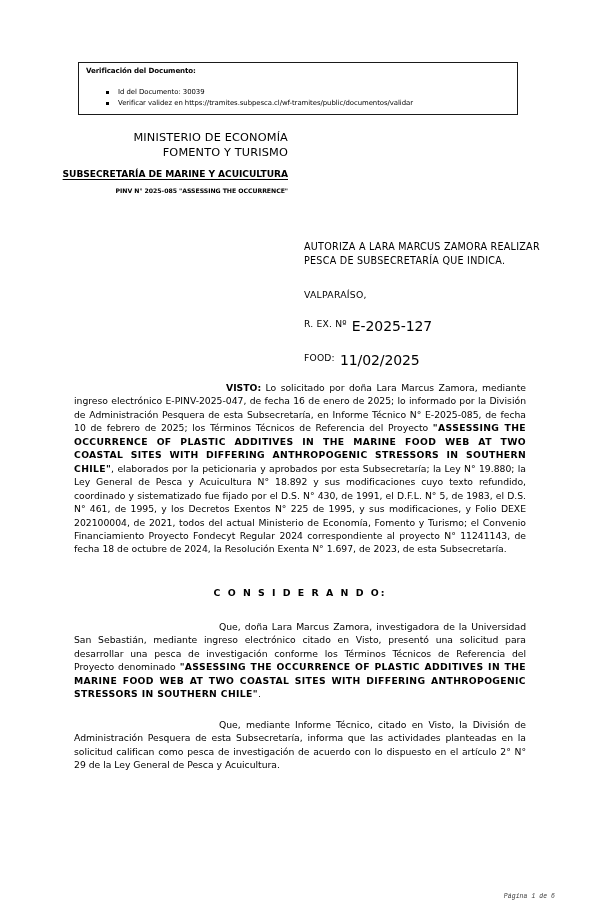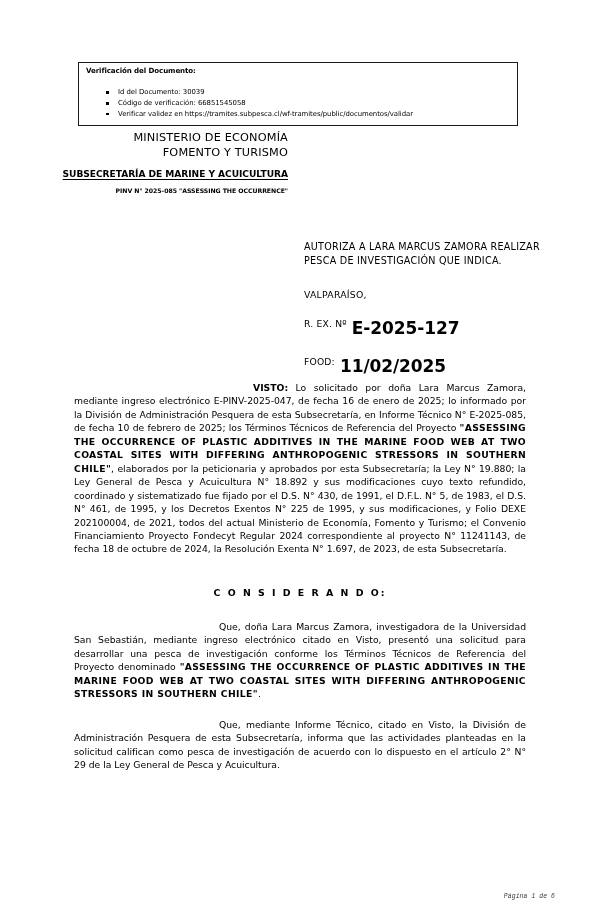--- a/index.html
+++ b/index.html
@@ -109,22 +109,22 @@
     margin-top: 18px;
     display: flex;
     align-items: flex-start;
     gap: 5px;
   }
   .res-label {
     font-size: 9.2px;
     letter-spacing: 0.2px;
   }
   .res-value {
-    font-size: 17px;
-    font-weight: bold;
+    font-size: 14px;
+    font-weight: normal;
     letter-spacing: -0.1px;
   }
 
   
   .body-text {
     position: absolute;
     left: 74px;
     top: 381px;
     width: 452px;
   }
@@ -137,21 +137,21 @@
     letter-spacing: -0.01px;
   }
   .indent {
     display: inline-block;
     width: 152px;
   }
   .indent-sm {
     display: inline-block;
     width: 145px;
   }
-  b.kw { font-weight: bold; margin-left: 27px; }
+  b.kw { font-weight: bold; }
   b.proj {
     font-weight: bold;
     letter-spacing: 0.35px;
   }
   .considerando {
     margin: 0;
     padding-top: 31px;
     padding-bottom: 22px;
     text-align: center;
     font-size: 9.4px;
@@ -172,34 +172,33 @@
     letter-spacing: 0.1px;
   }
 </style>
 </head>
 <body>
 
 <div class="verif-box">
   <div class="verif-title">Verificación del Documento:</div>
   <ul class="verif-list">
     <li>Id del Documento: 30039</li>
-    <li>Código de verificación: 66851545058</li>
     <li>Verificar validez en https://tramites.subpesca.cl/wf-tramites/public/documentos/validar</li>
   </ul>
 </div>
 
 <div class="ministry">
   <div class="ministry-line1">MINISTERIO DE ECONOMÍA</div>
   <div class="ministry-line1">FOMENTO Y TURISMO</div>
   <div class="subsec">SUBSECRETARÍA DE MARINE Y ACUICULTURA</div>
   <div class="pinv">PINV N° 2025-085 "ASSESSING THE OCCURRENCE"</div>
 </div>
 
 <div class="res-head">
-  <div class="res-title">AUTORIZA A LARA MARCUS ZAMORA REALIZAR PESCA DE INVESTIGACIÓN QUE INDICA.</div>
+  <div class="res-title">AUTORIZA A LARA MARCUS ZAMORA REALIZAR PESCA DE SUBSECRETARÍA QUE INDICA.</div>
   <div class="res-city">VALPARAÍSO,</div>
   <div class="res-row">
     <span class="res-label">R. EX. Nº</span>
     <span class="res-value">E-2025-127</span>
   </div>
   <div class="res-row">
     <span class="res-label">FOOD:</span>
     <span class="res-value">11/02/2025</span>
   </div>
 </div>

